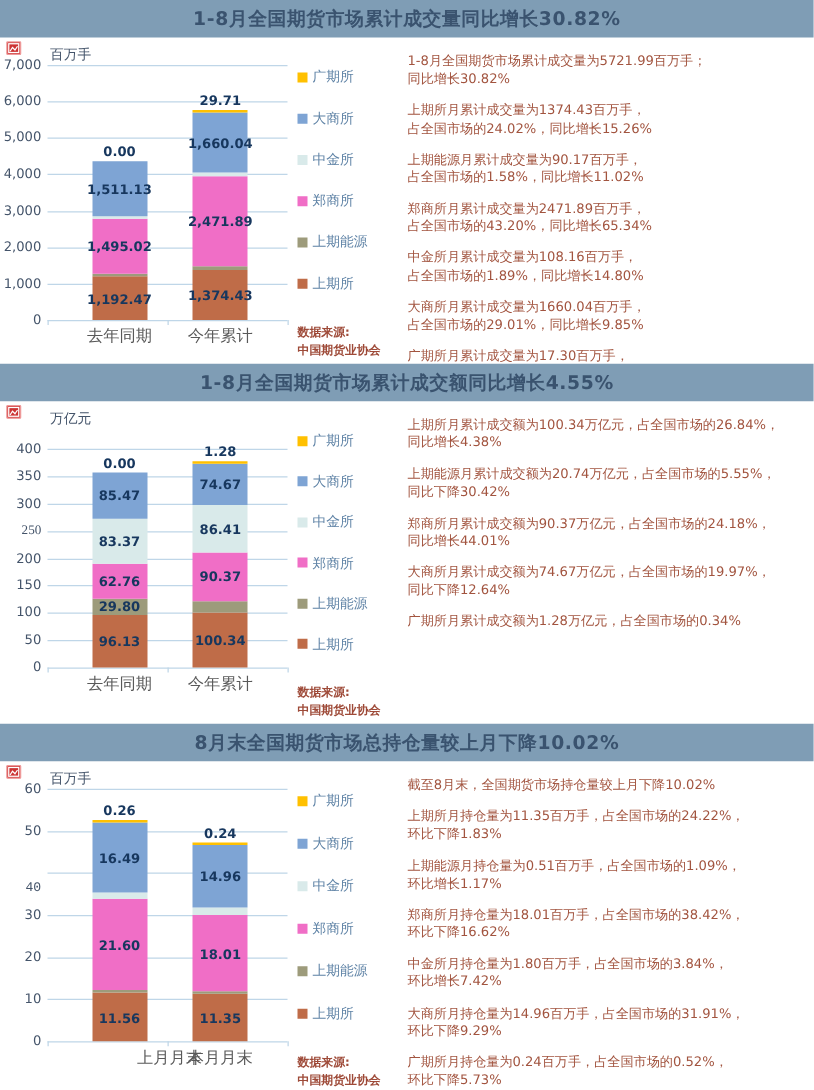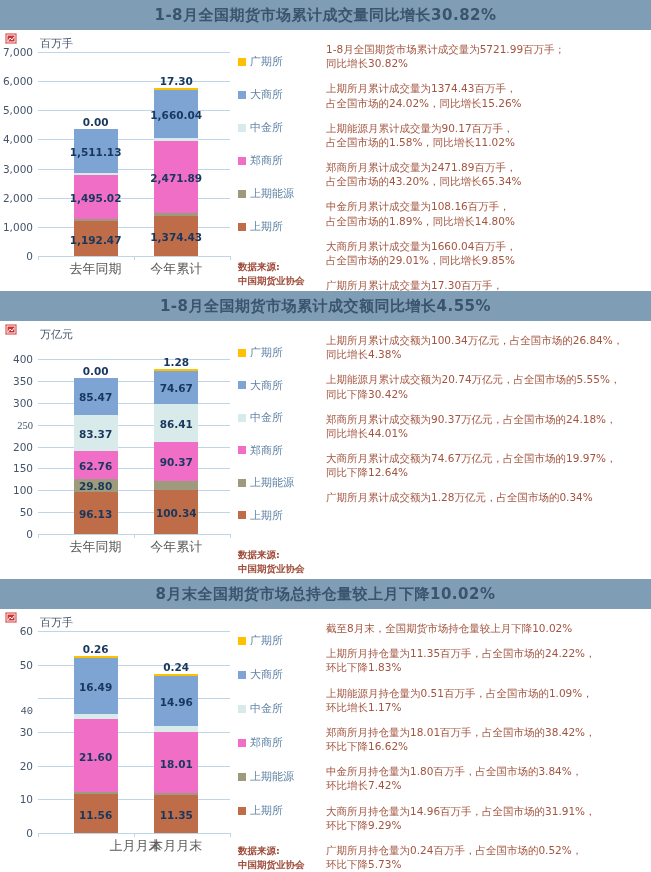--- a/index.html
+++ b/index.html
@@ -87,21 +87,21 @@
             <div class="seglab" style="bottom: 13.05px;">1,374.43</div>
             <div class="seg" style="bottom: 40.1px; height: 2.6px; background: rgb(157, 155, 123);"></div>
             <div class="seglab" style="bottom: 43.7px;">90.17</div>
             <div class="seg" style="bottom: 42.7px; height: 72px; background: rgb(240, 110, 198);"></div>
             <div class="seglab" style="bottom: 71.7px;">2,471.89</div>
             <div class="seg" style="bottom: 114.7px; height: 3.2px; background: rgb(217, 234, 234);"></div>
             <div class="seglab" style="bottom: 118.9px;">108.16</div>
             <div class="seg" style="bottom: 117.9px; height: 48.4px; background: rgb(126, 164, 212);"></div>
             <div class="seglab" style="bottom: 135.1px;">1,660.04</div>
             <div class="seg" style="bottom: 166.3px; height: 2px; background: rgb(255, 192, 0);"></div>
-            <div class="seglab" style="bottom: 169.3px;">17.30</div>
+            <div class="seglab" style="bottom: 169.3px;">29.71</div>
           </div>
         </div>
       <div class="xlabels">
           <div class="xlab" style="left: 30%;">去年同期</div>
           <div class="xlab" style="left: 72%;">今年累计</div>
         </div>
     </div>
     <div class="legend-col">
       <div class="legend">
           <div class="lg-item">

